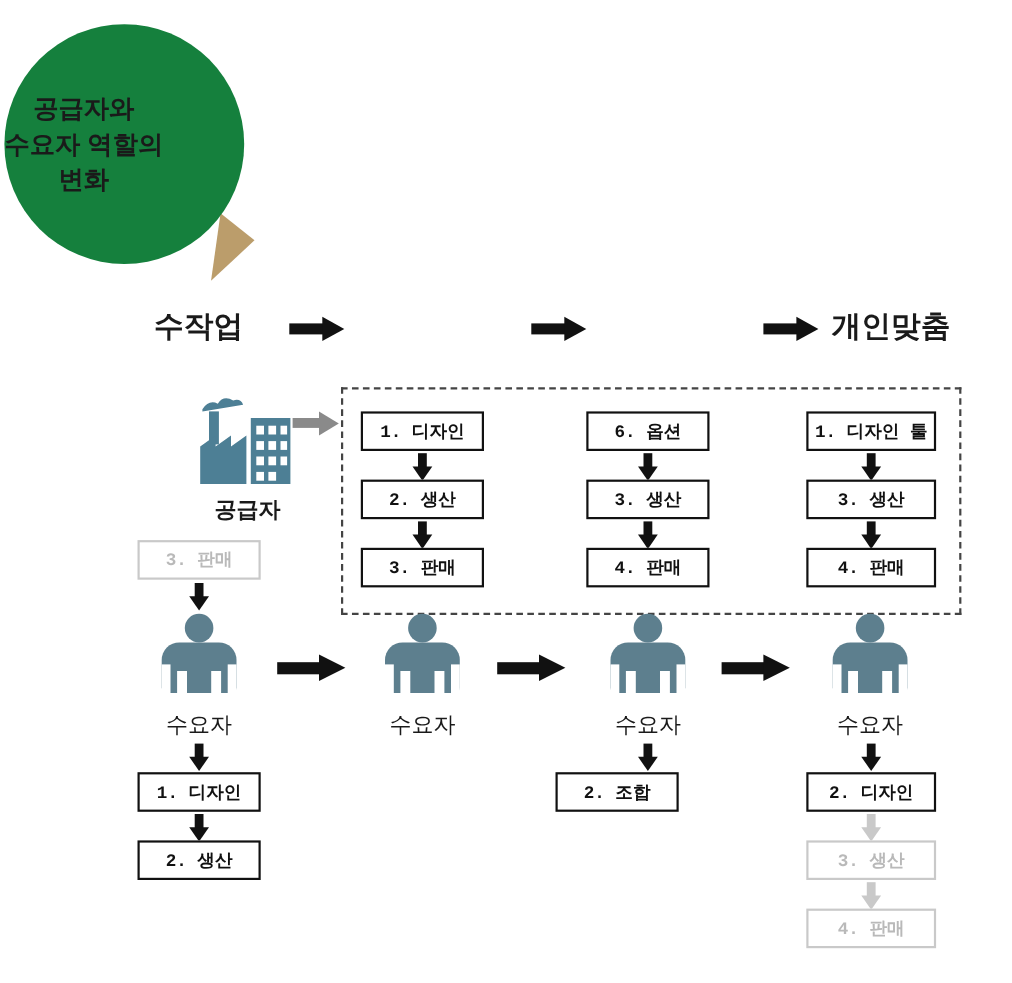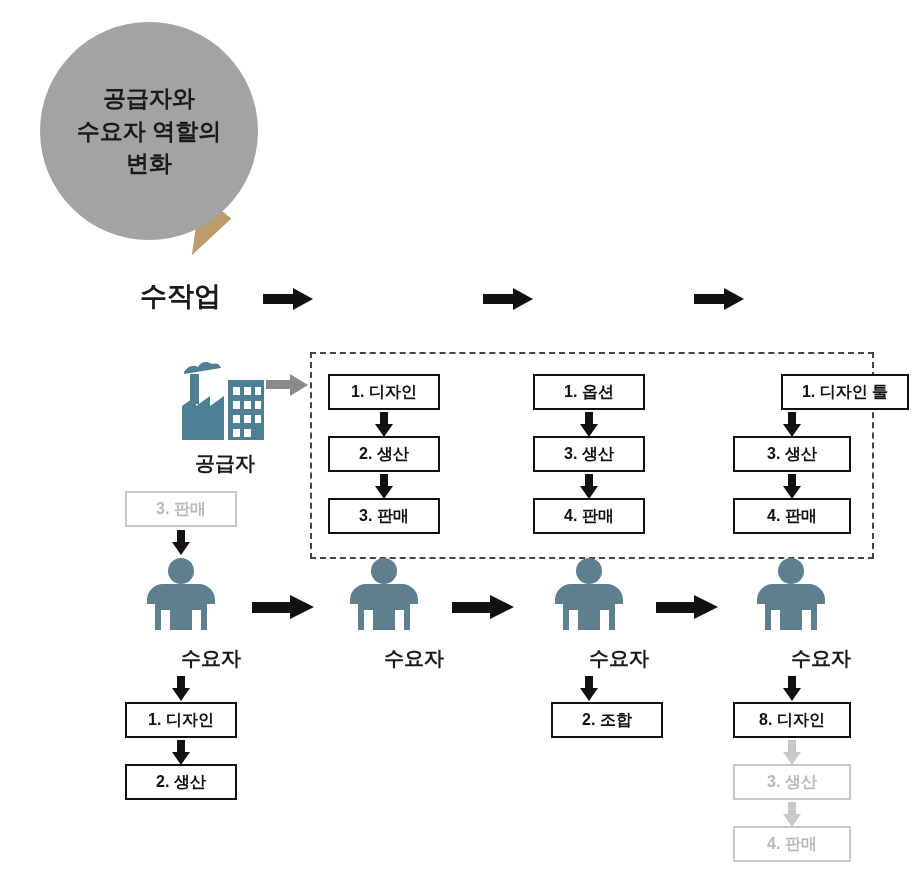--- a/index.html
+++ b/index.html
@@ -12,29 +12,29 @@
     height: 894px;
     position: relative;
     font-family: "Liberation Sans", sans-serif;
     color: #111111;
     overflow: hidden;
   }
 
   
   #callout {
     position: absolute;
-    left: 40px;
+    left: 4px;
     top: 22px;
     width: 218px;
     height: 218px;
     border-radius: 50%;
-    background: #a3a3a3;
+    background: #15803d;
     display: flex;
     align-items: center;
-    justify-content: center;
+    justify-content: flex-start;
   }
   #callout-text {
     text-align: center;
     font-size: 23px;
     font-weight: bold;
     line-height: 1.42;
     color: #1a1a1a;
     white-space: pre-line;
   }
   #callout-tail {
@@ -151,20 +151,21 @@
     height: 36px;
     border: 2.5px solid #111;
     background: #ffffff;
     display: flex;
     align-items: center;
     justify-content: center;
     font-size: 16px;
     font-weight: bold;
     color: #111;
     box-sizing: border-box;
+    font-family: Liberation Mono, monospace;
   }
   .step-box.muted {
     border-color: #c9c9c9;
     color: #b9b9b9;
   }
 
   
   .v-arrow {
     position: absolute;
     width: 18px;
@@ -232,23 +233,23 @@
     width: 8px;
     height: 26px;
     background: #ffffff;
   }
   .person .notch-l { left: 12px; }
   .person .notch-r { left: 72px; }
 
   .person-label {
     position: absolute;
     width: 120px;
-    text-align: right;
+    text-align: center;
     font-size: 20px;
-    font-weight: bold;
+    font-weight: normal;
     color: #1a1a1a;
   }
 
   
   .h-arrow {
     position: absolute;
     width: 62px;
     height: 24px;
   }
   .h-arrow .shaft {
@@ -287,20 +288,21 @@
       <div class="head"></div>
     </div>
   <div class="stage-arrow" style="left:363px;">
       <div class="shaft"></div>
       <div class="head"></div>
     </div>
   <div class="stage-arrow" style="left:574px;">
       <div class="shaft"></div>
       <div class="head"></div>
     </div>
+  <div class="stage-label" style="left:636px;">개인맞춤</div>
 </div>
 
 <div id="dashed-box"></div>
 
 <div id="factory">
   <svg width="96" height="90" viewBox="0 0 96 90" xmlns="http://www.w3.org/2000/svg">
 
     <path d="M6 18 q6 -9 14 -5 q5 -8 14 -3 q7 -2 9 4 l-37 6 z" fill="#4d7f95"></path>
 
     <rect x="12" y="20" width="9" height="30" fill="#4d7f95"></rect>
@@ -334,33 +336,33 @@
     <div class="shaft"></div>
     <div class="head"></div>
   </div>
 <div class="step-box" style="left:328px; top:436px;">2. 생산</div>
 <div class="v-arrow" style="left:375px; top:474px;">
     <div class="shaft"></div>
     <div class="head"></div>
   </div>
 <div class="step-box" style="left:328px; top:498px;">3. 판매</div>
 
-<div class="step-box" style="left:533px; top:374px;">1. 옵션</div>
+<div class="step-box" style="left:533px; top:374px;">6. 옵션</div>
 <div class="v-arrow" style="left:580px; top:412px;">
     <div class="shaft"></div>
     <div class="head"></div>
   </div>
 <div class="step-box" style="left:533px; top:436px;">3. 생산</div>
 <div class="v-arrow" style="left:580px; top:474px;">
     <div class="shaft"></div>
     <div class="head"></div>
   </div>
 <div class="step-box" style="left:533px; top:498px;">4. 판매</div>
 
-<div class="step-box" style="left:733px; top:374px; width:128px;margin-left:48px;">1. 디자인 툴</div>
+<div class="step-box" style="left:733px; top:374px; width:118px;">1. 디자인 툴</div>
 <div class="v-arrow" style="left:783px; top:412px;">
     <div class="shaft"></div>
     <div class="head"></div>
   </div>
 <div class="step-box" style="left:733px; top:436px; width:118px;">3. 생산</div>
 <div class="v-arrow" style="left:783px; top:474px;">
     <div class="shaft"></div>
     <div class="head"></div>
   </div>
 <div class="step-box" style="left:733px; top:498px; width:118px;">4. 판매</div>
@@ -434,27 +436,27 @@
 <div class="v-arrow" style="left:172px; top:740px;">
     <div class="shaft"></div>
     <div class="head"></div>
   </div>
 <div class="step-box" style="left:125px; top:764px;">2. 생산</div>
 
 <div class="v-arrow" style="left:580px; top:676px;">
     <div class="shaft"></div>
     <div class="head"></div>
   </div>
-<div class="step-box" style="left:551px; top:702px;">2. 조합</div>
+<div class="step-box" style="left:505px; top:702px;">2. 조합</div>
 
 <div class="v-arrow" style="left:783px; top:676px;">
     <div class="shaft"></div>
     <div class="head"></div>
   </div>
-<div class="step-box" style="left:733px; top:702px; width:118px;">8. 디자인</div>
+<div class="step-box" style="left:733px; top:702px; width:118px;">2. 디자인</div>
 <div class="v-arrow muted" style="left:783px; top:740px;">
     <div class="shaft"></div>
     <div class="head"></div>
   </div>
 <div class="step-box muted" style="left:733px; top:764px; width:118px;">3. 생산</div>
 <div class="v-arrow muted" style="left:783px; top:802px;">
     <div class="shaft"></div>
     <div class="head"></div>
   </div>
 <div class="step-box muted" style="left:733px; top:826px; width:118px;">4. 판매</div>

